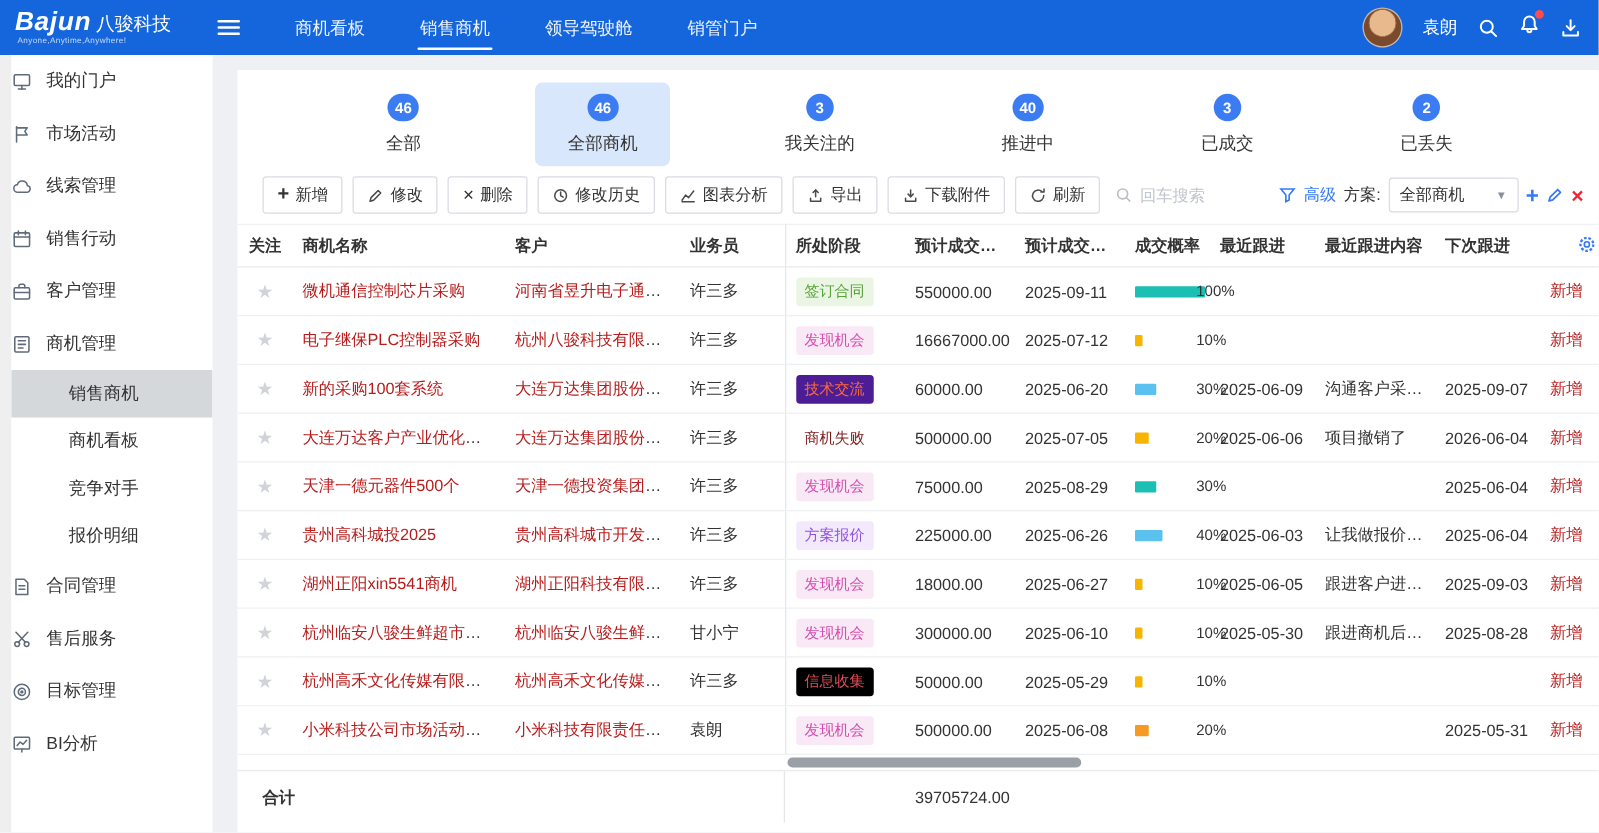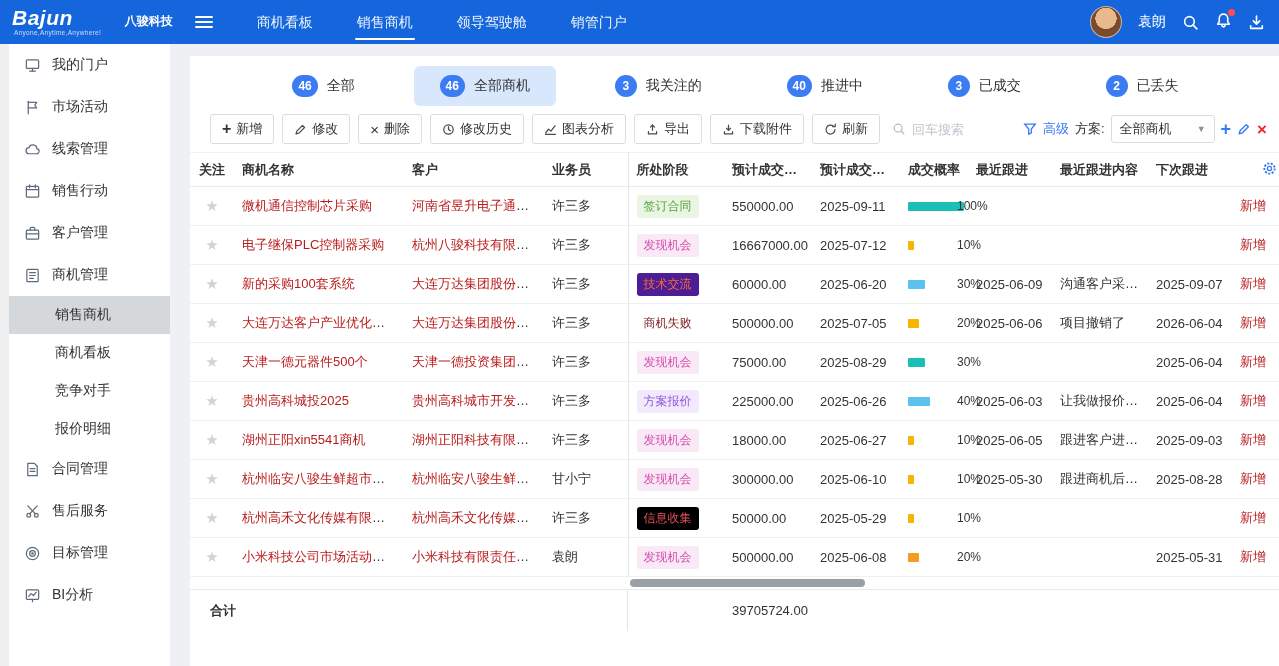--- a/index.html
+++ b/index.html
@@ -4,48 +4,48 @@
 <style>
   * { margin:0; padding:0; box-sizing:border-box; }
   html,body { width:1279px; height:666px; overflow:hidden; font-family:"Liberation Sans","DejaVu Sans",sans-serif; background:#eef0f4; }
   a { text-decoration:none; cursor:pointer; }
 
   
   .topbar { height:44px; background:#1566dc; display:flex; align-items:center; color:#fff; padding:0 14px 0 12px; }
   .logo { display:flex; flex-direction:column; line-height:1; margin-right:22px; min-width:140px; }
   .logo-row { display:flex; align-items:baseline; gap:4px; }
   .logo-main { font-size:21px; font-weight:bold; font-style:italic; letter-spacing:0.5px; }
-  .logo-cn { font-size:12px; font-weight:bold;margin-left:48px; }
+  .logo-cn { font-size:15px; font-weight:normal; }
   .logo-tagline { font-size:6.5px; opacity:.75; margin-top:2px; margin-left:2px; letter-spacing:.3px; }
   .hamburger { width:18px; display:flex; flex-direction:column; gap:3px; margin-right:22px; cursor:pointer; }
   .hamburger i { display:block; height:2px; background:#fff; border-radius:1px; }
   .topnav { display:flex; height:44px; }
   .topnav-item { padding:0 22px; line-height:44px; font-size:14px; color:rgba(255,255,255,.92); cursor:pointer; position:relative; }
   .topnav-item.active::after { content:""; position:absolute; left:20px; right:20px; bottom:4px; height:2px; background:#fff; border-radius:1px; }
   .top-right { margin-left:auto; display:flex; align-items:center; gap:16px; }
   .avatar { width:32px; height:32px; border-radius:50%; background:radial-gradient(circle at 50% 38%, #e8b98c 0 44%, #7a4a2d 45% 100%); border:1px solid rgba(255,255,255,.6); }
   .user-name { font-size:14px; }
   .ticon { width:17px; height:17px; stroke:#fff; fill:none; stroke-width:1.5; stroke-linecap:round; stroke-linejoin:round; cursor:pointer; }
   .bell-wrap { position:relative; }
   .bell-badge { position:absolute; top:-3px; right:-3px; width:7px; height:7px; background:#ff4d4f; border-radius:50%; }
 
   
   .layout { display:flex; height:622px; }
   .sidebar { width:170px; background:#fff; border-left:9px solid #efefef; overflow:hidden; flex:none; }
-  .side-item { height:42px; display:flex; align-items:center; gap:11px; padding-left:15px; font-size:14px; color:#333; cursor:pointer; }
+  .side-item { height:42px; display:flex; align-items:center; gap:11px; padding-left:0; font-size:14px; color:#333; cursor:pointer; }
   .sicon { width:17px; height:17px; stroke:#5f6b7a; fill:none; stroke-width:1.3; stroke-linecap:round; stroke-linejoin:round; flex:none; }
   .side-sub-item { height:38px; display:flex; align-items:center; padding-left:46px; font-size:14px; color:#333; cursor:pointer; }
   .side-sub-item.active { background:#d5d8db; }
 
   .main { flex:1; padding:12px 0 0 20px; }
   .card { background:#fff; height:100%; }
 
   
   .stats { display:flex; justify-content:space-around; align-items:center; padding:10px 60px 6px 60px; }
-  .stat { display:flex; flex-direction:row; align-items:center; gap:9px; padding:9px 26px; border-radius:6px; cursor:pointer; }
+  .stat { display:flex; flex-direction:column; align-items:center; gap:9px; padding:9px 26px; border-radius:6px; cursor:pointer; }
   .stat.active { background:#d8e7fb; }
   .stat-badge { min-width:22px; height:22px; padding:0 6px; border-radius:11px; background:#3b7cf2; color:#fff; font-size:12px; font-weight:bold; line-height:22px; text-align:center; }
   .stat-label { font-size:14px; color:#333; }
 
   
   .toolbar { display:flex; align-items:center; gap:8px; padding:2px 14px 8px 20px; }
   .tbtn { display:flex; align-items:center; gap:5px; height:30px; padding:0 11px; background:#fff; border:1px solid #d9dce3; border-radius:3px; font-size:13px; color:#333; cursor:pointer; font-family:inherit; }
   .bicon { width:13px; height:13px; stroke:#4a4a4a; fill:none; stroke-width:1.5; stroke-linecap:round; stroke-linejoin:round; }
   .bplus { font-size:16px; font-weight:bold; line-height:1; }
   .bx { font-size:15px; line-height:1; }

